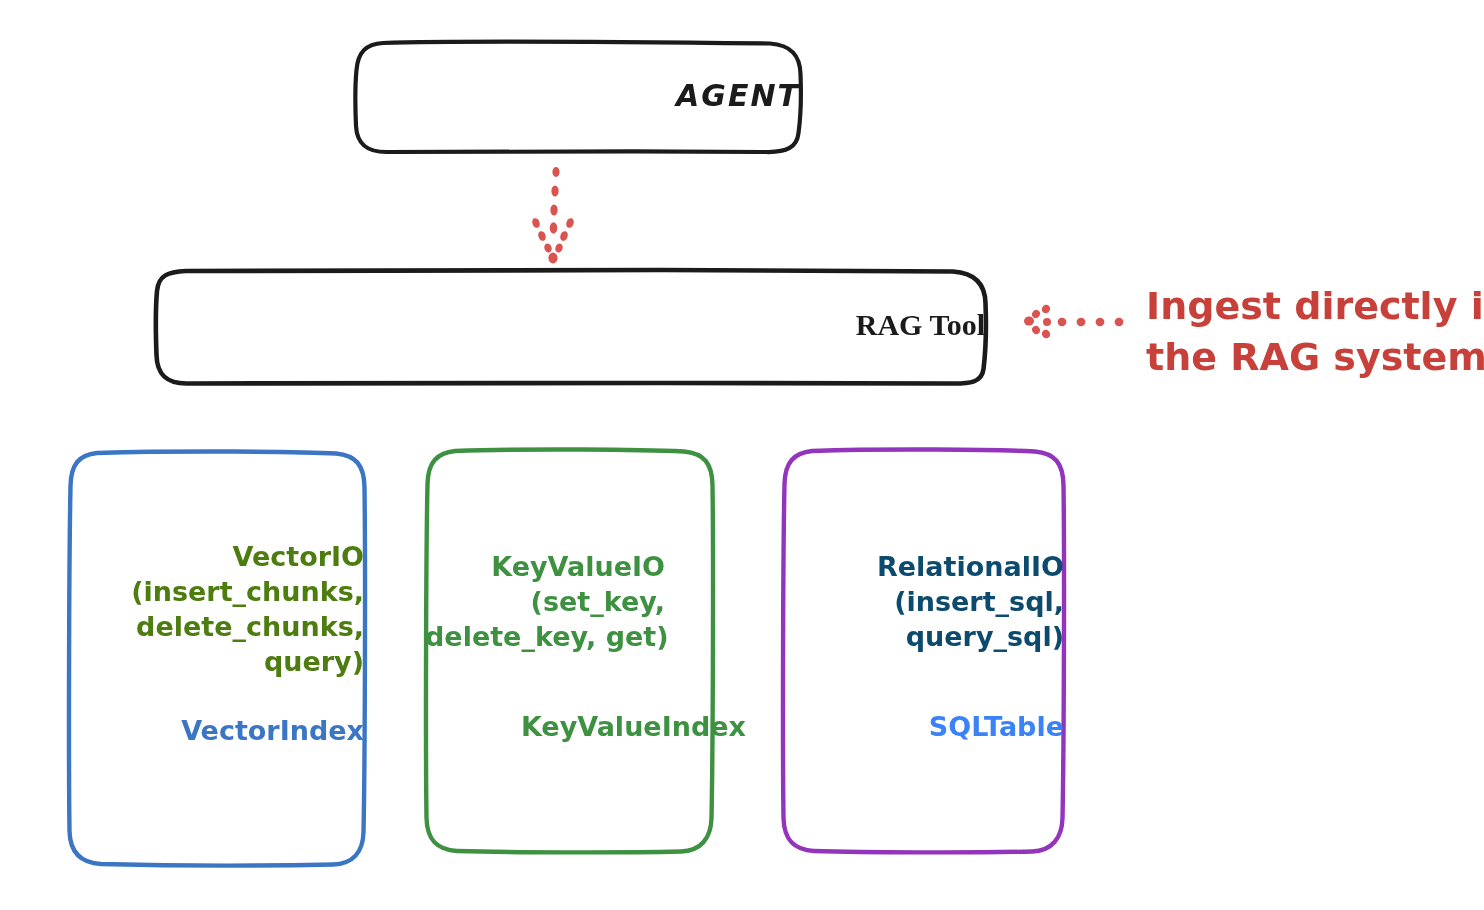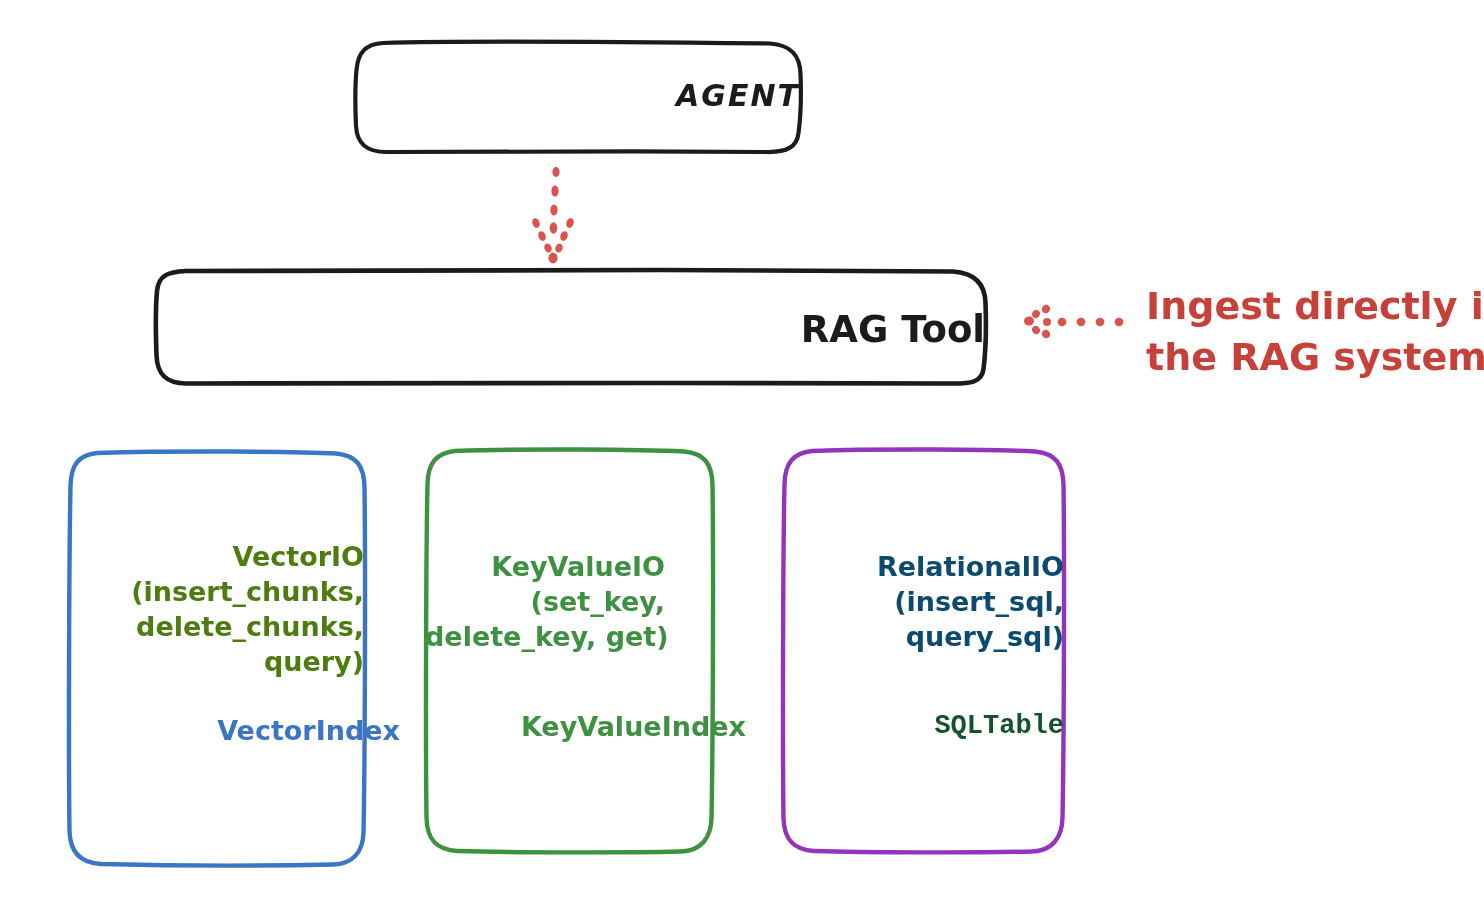--- a/index.html
+++ b/index.html
@@ -37,41 +37,41 @@
     font-style: italic;
     font-weight: 700;
     color: #1b1b1b;
     font-family: "DejaVu Sans", sans-serif;
   }
   
   #ragtool-label {
     left: 157px;
     top: 307px;
     width: 828px;
-    font-size: 37px;
+    font-size: 30px;
     font-weight: 600;
     color: #1b1b1b;
+    font-family: Liberation Serif, serif;
   }
   .io-label {
     font-size: 27px;
     font-weight: 600;
     line-height: 1.3;
   }
   #vectorio-label {
     left: 68px;
     top: 539px;
     width: 296px;
     color: #4d7c0f;
   }
   #vectorindex-label {
     left: 68px;
     top: 713px;
     width: 296px;
     color: #3b76c4;
-    margin-left: 36px;
   }
   #keyvalueio-label {
     left: 425px;
     top: 549px;
     width: 240px;
     color: #3f9142;
   }
   #keyvalueindex-label {
     left: 425px;
     top: 709px;
@@ -81,22 +81,21 @@
   #relationalio-label {
     left: 783px;
     top: 549px;
     width: 281px;
     color: #0c4a6e;
   }
   #sqltable-label {
     left: 783px;
     top: 709px;
     width: 281px;
-    color: #14532d;
-    font-family: Liberation Mono, monospace;
+    color: #3b82f6;
   }
   #annotation-label {
     left: 1146px;
     top: 281px;
     width: 330px;
     text-align: left;
     font-size: 38px;
     font-weight: 600;
     line-height: 1.33;
     color: #c8403a;

